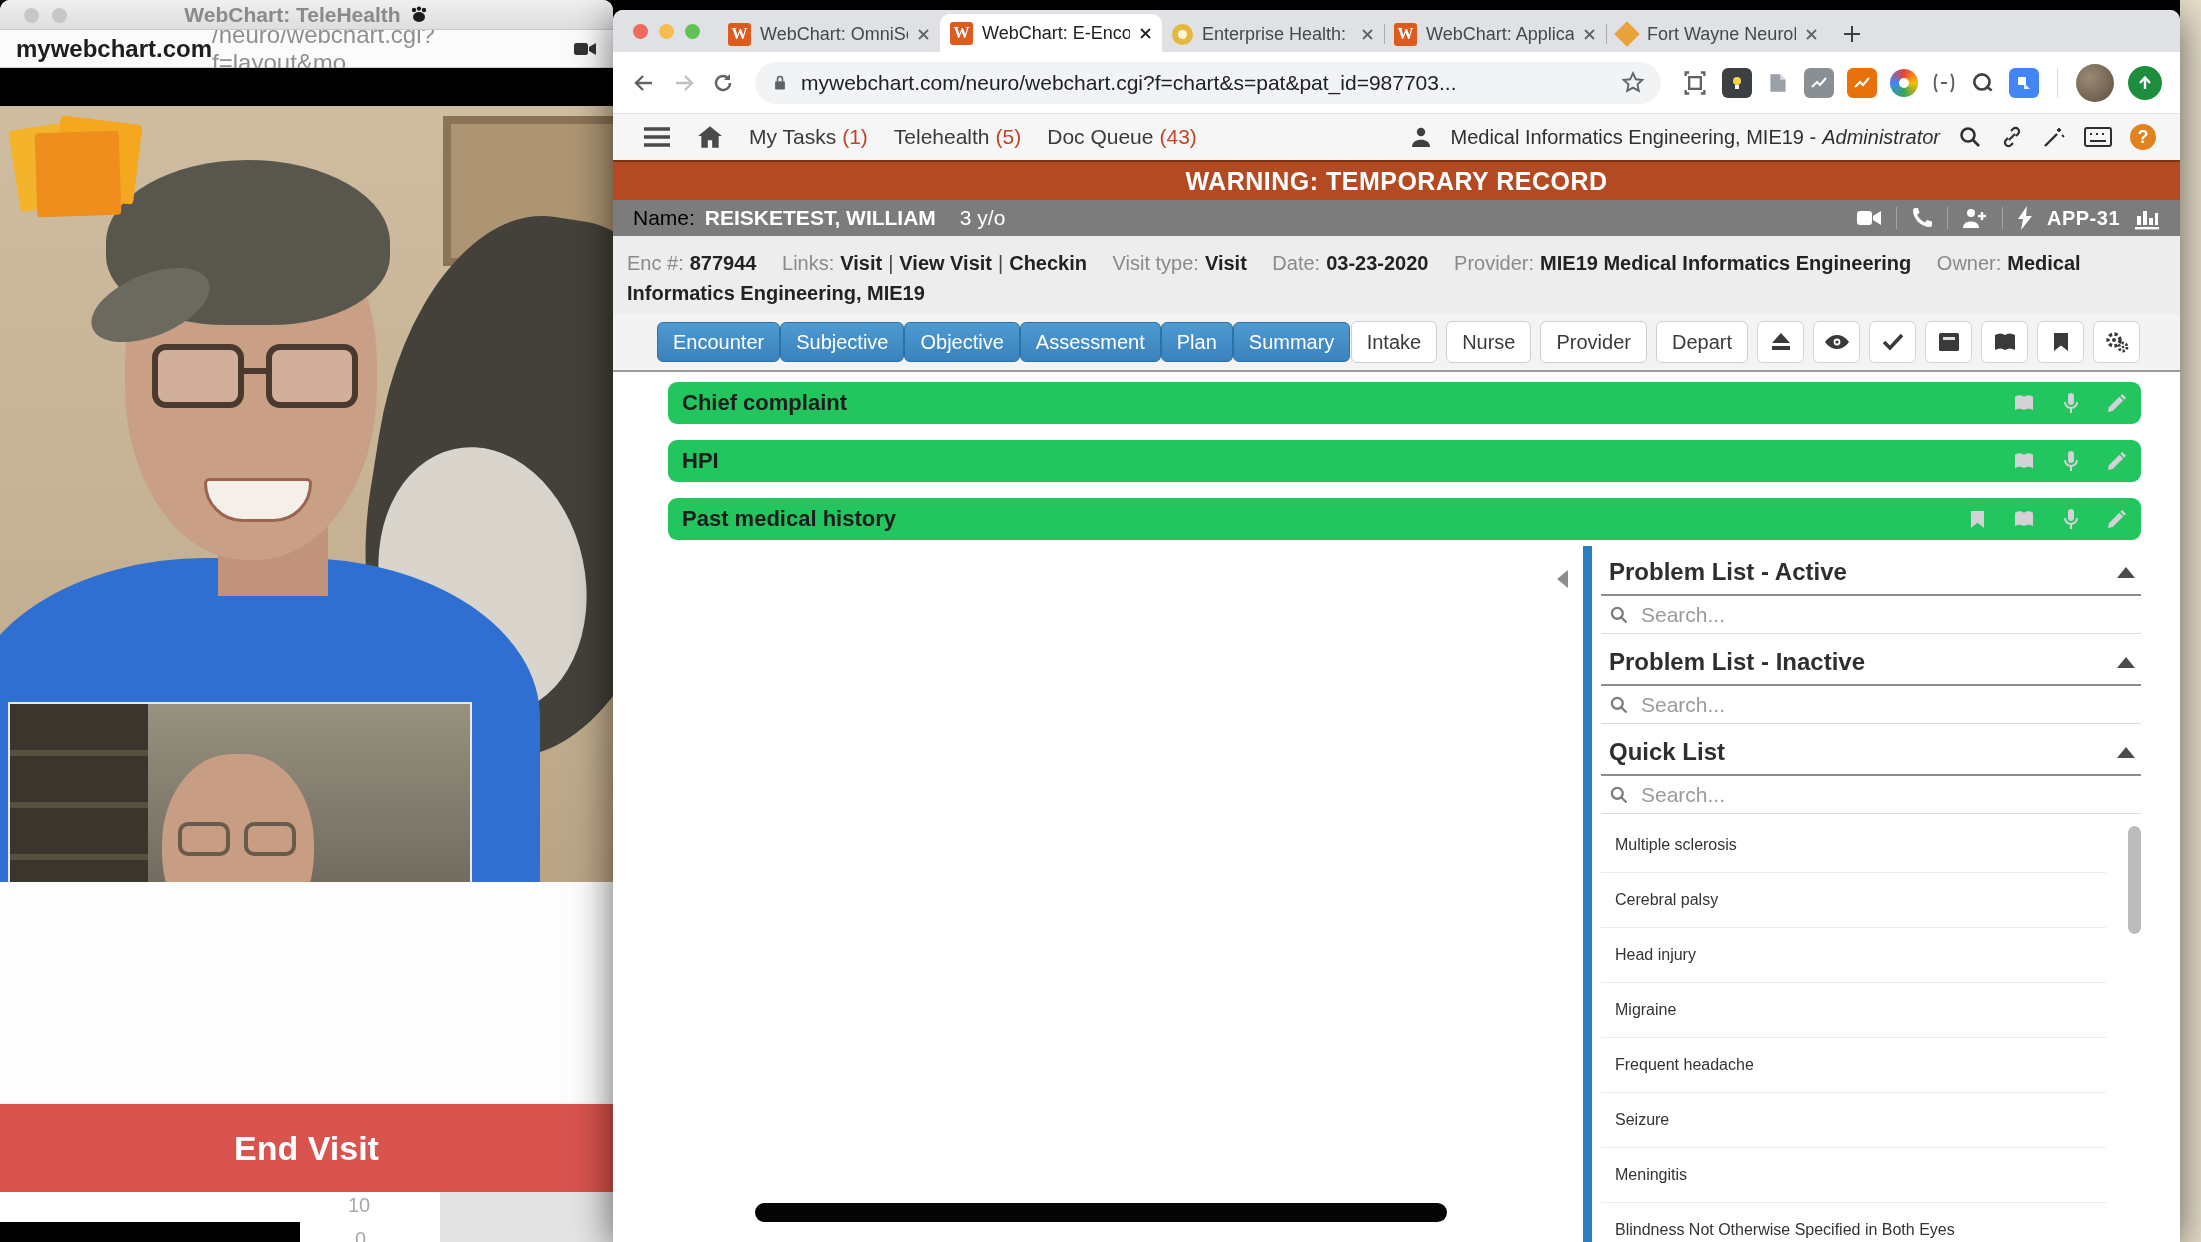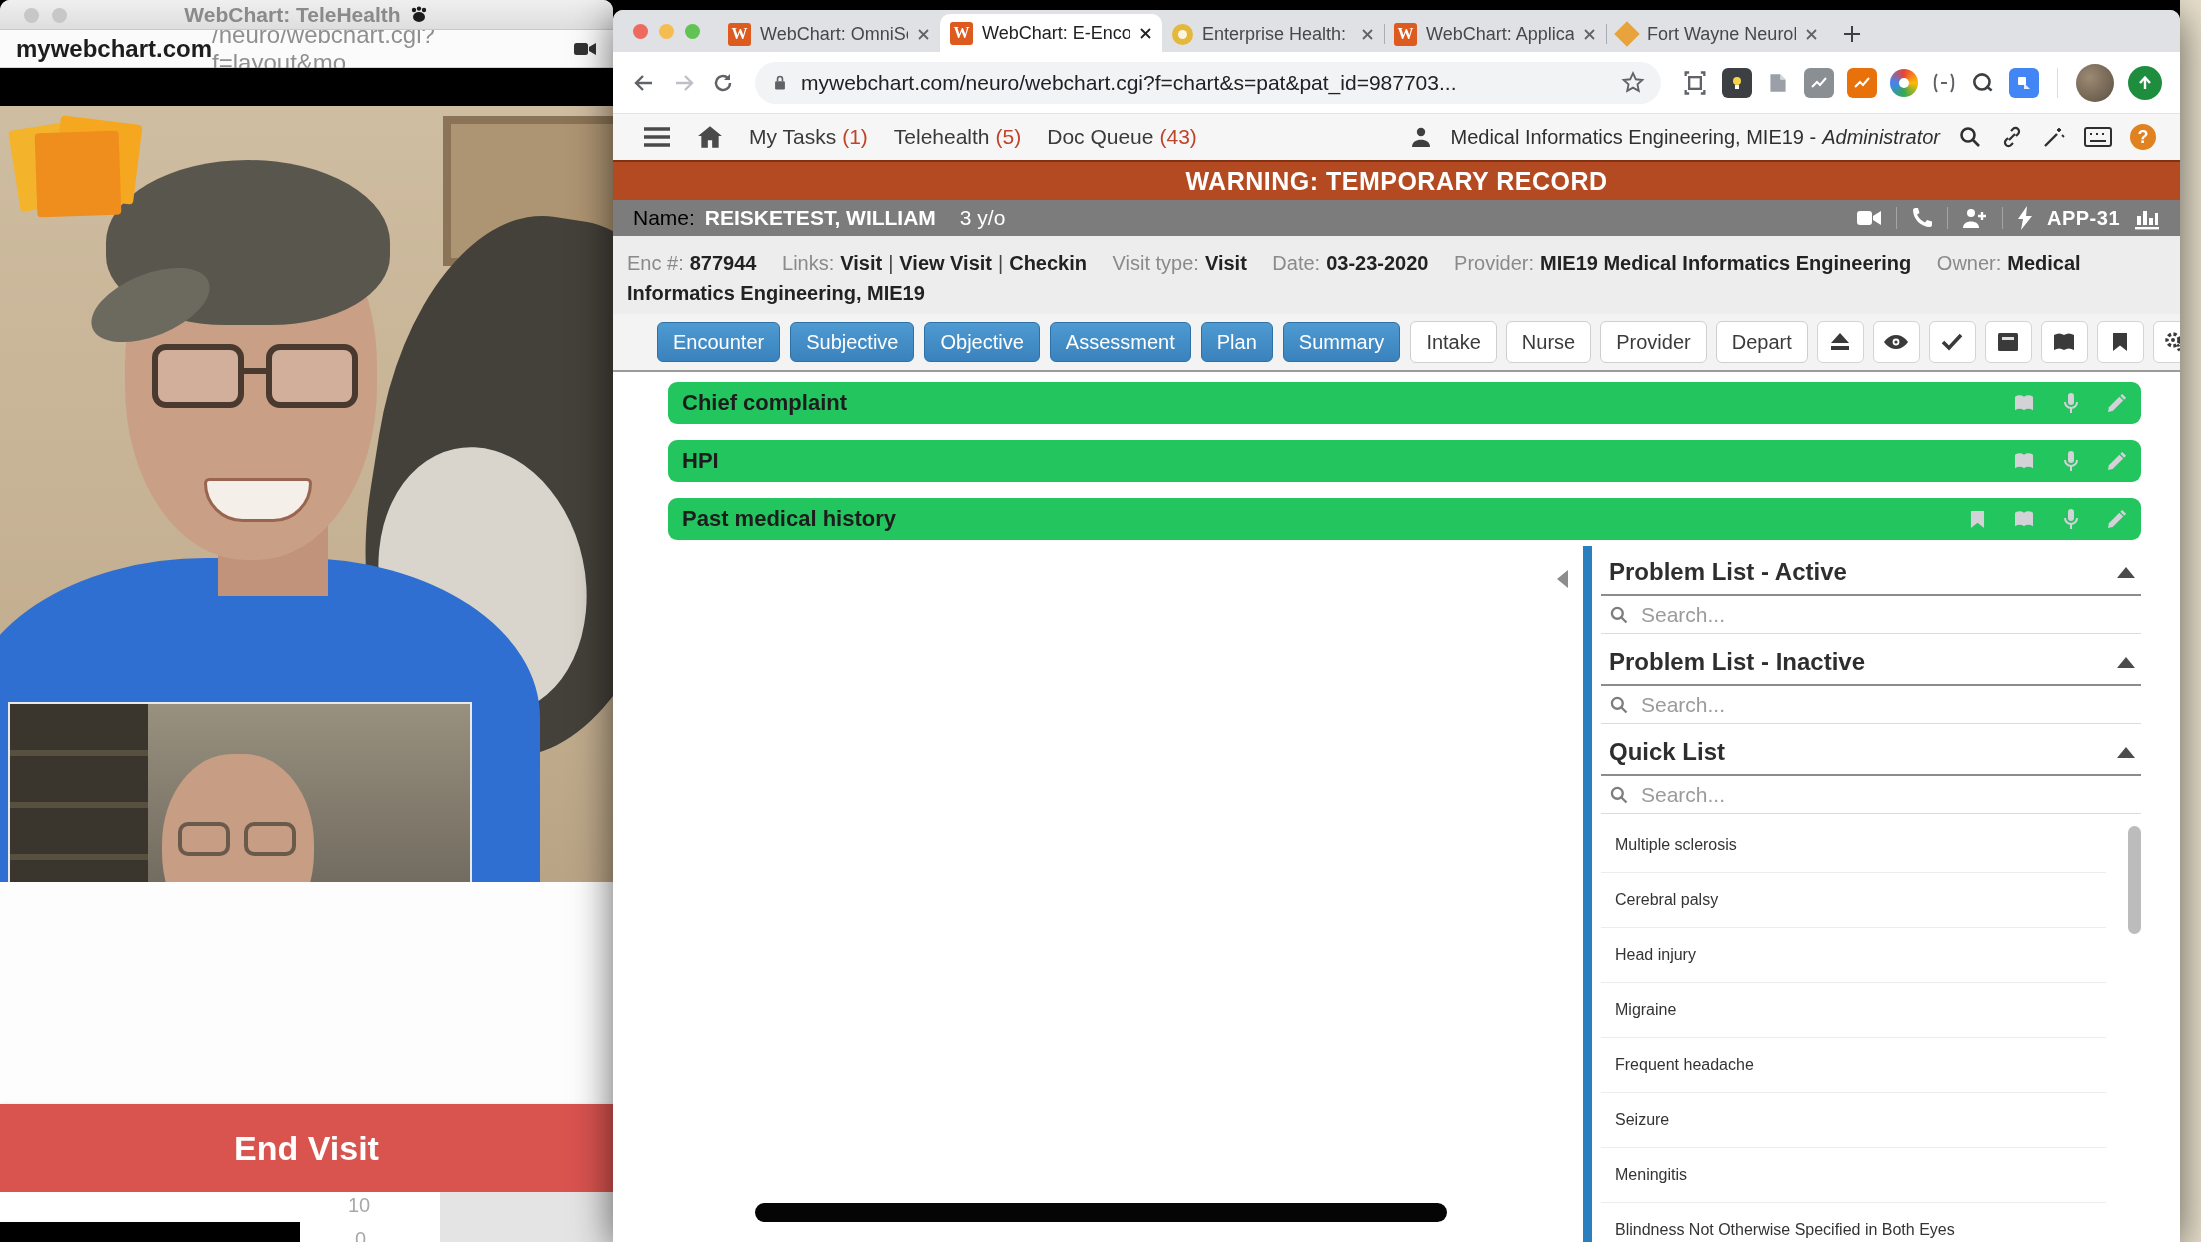--- a/index.html
+++ b/index.html
@@ -116,21 +116,21 @@
   .appbadge{font-weight:700;font-size:20px;letter-spacing:.5px;}
 
   .encinfo{position:absolute;left:0;top:226px;width:100%;height:78px;background:#ededed;
            padding:12px 56px 0 14px;font-size:20px;line-height:30px;color:#222;}
   .encinfo .lab{color:#8a8a8a;margin-right:6px;}
   .encinfo .val{font-weight:700;margin-right:20px;}
   .encinfo .lnk{font-weight:700;cursor:pointer;}
   .encinfo .pipe{margin:0 6px;color:#444;font-weight:400;}
 
   .enctoolbar{position:absolute;left:0;top:304px;width:100%;height:58px;background:#f3f3f3;
-              border-bottom:2px solid #9b9b9b;display:flex;align-items:center;padding:0 40px 0 44px;gap:10px;}
+              border-bottom:2px solid #9b9b9b;display:flex;align-items:center;padding:0 40px 0 44px;}
   .btn-blue{height:40px;padding:0 15px;border-radius:6px;background:linear-gradient(#4e9ad1,#3a82bd);
             border:1px solid #2e71a6;color:#fff;font-size:20px;display:flex;align-items:center;cursor:pointer;}
   .rgroup{margin-left:auto;display:flex;align-items:center;gap:9px;}
   .btn-white{height:42px;padding:0 15px;border-radius:6px;background:#fff;border:1px solid #cfcfcf;color:#3b3b3b;
              font-size:20px;display:flex;align-items:center;cursor:pointer;}
   .btn-icon{width:47px;height:42px;border-radius:6px;background:#fff;border:1px solid #d4d4d4;color:#3a3a3a;
             display:flex;align-items:center;justify-content:center;cursor:pointer;}
 
   .content{position:absolute;left:0;top:364px;width:100%;bottom:0;background:#fff;}
   .section{position:absolute;left:55px;width:1473px;height:42px;background:#22c55e;border-radius:9px;

